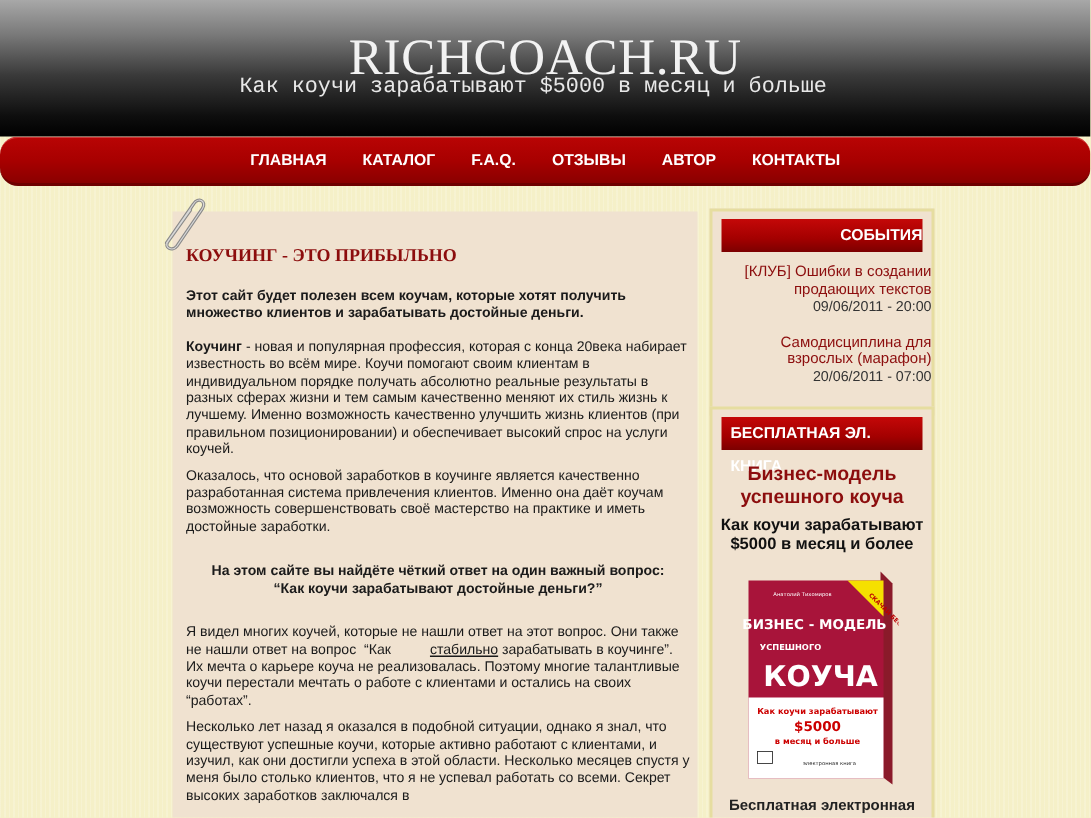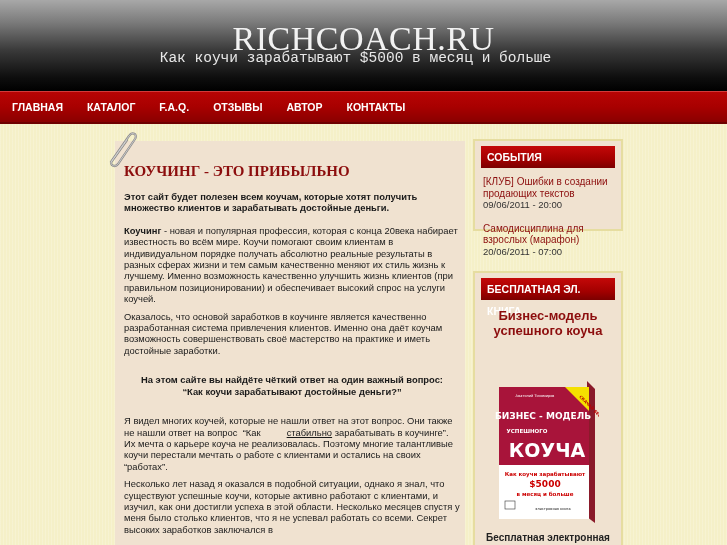--- a/index.html
+++ b/index.html
@@ -21,49 +21,49 @@
     letter-spacing: 0.5px;
   }
   .site-subtitle {
     position: absolute; left: 0; right: 16px; top: 50px;
     font-family: Liberation Mono, monospace; font-size: 14.5px; color: #e8e8e8;
   }
   .nav {
     position: absolute; left: 0; top: 91px; width: 727px; height: 33px;
     background: linear-gradient(180deg, #b80404 0%, #a80000 50%, #8a0000 100%);
     border-top: 1px solid #d23a3a; border-bottom: 2px solid #6e0000;
-    display: flex; justify-content: flex-start; align-items: center;
+    display: flex; justify-content: center; align-items: center; border-radius: 12px;
   }
   .nav a {
     color: #fff; text-decoration: none; font-family: "Liberation Sans", sans-serif;
     font-weight: bold; font-size: 10.5px; margin: 0 12px;
   }
   .main-box {
     position: absolute; left: 115px; top: 141px; width: 350px; height: 410px;
     background: #f0e2d0;
   }
   .paperclip { position: absolute; left: 103px; top: 128px; width: 36px; height: 40px; }
   .main-box .title {
     position: absolute; left: 9px; top: 22px;
-    font-family: "Liberation Serif", serif; font-weight: bold; font-size: 15px; color: #8c0d0d;
+    font-family: "Liberation Serif", serif; font-weight: bold; font-size: 12px; color: #8c0d0d;
   }
   .content {
     position: absolute; left: 9px; top: 50px; width: 336px;
     font-family: "Liberation Sans", sans-serif; font-size: 9.4px; color: #1a1a1a; line-height: 11.4px;
   }
   .content p { margin-bottom: 6px; }
   .content .lead { font-weight: bold; margin-bottom: 11px; }
   .content .ul-block { text-decoration: underline; margin-bottom: 10px; }
   .content .center { text-align: center; font-weight: bold; margin: 18px 0 18px; }
   .content u { text-decoration: underline; }
   .sidebar-box {
     position: absolute; left: 473px; width: 150px;
     background: #f0e2d0; border: 2px solid #e6dda0;
   }
-  .sb1 { top: 139px; height: 92px; }
+  .sb1 { top: 139px; height: 138px; text-align: right; }
   .sb2 { top: 271px; height: 280px; }
   .sb-head {
     margin: 5px 6px 0; height: 22px;
     background: linear-gradient(180deg, #c40808 0%, #a30000 60%, #7c0000 100%);
     color: #fff; font-family: "Liberation Sans", sans-serif; font-weight: bold; font-size: 10.5px;
     padding-left: 6px; line-height: 22px;
   }
   .event { margin: 8px 0 0 8px; font-family: "Liberation Sans", sans-serif; font-size: 10px; line-height: 11.5px; }
   .event .ev-title { color: #8c0d0d; display: block; text-decoration: none; }
   .event .ev-date { color: #333; font-size: 9.5px; }
@@ -128,20 +128,21 @@
   </div>
   <div class="event" style="margin-top:12px">
     <a href="#" class="ev-title">Самодисциплина для взрослых (марафон)</a>
     <span class="ev-date">20/06/2011 - 07:00</span>
   </div>
 </div>
 
 <div class="sidebar-box sb2">
   <div class="sb-head">БЕСПЛАТНАЯ ЭЛ. КНИГА</div>
   <div class="book-title">Бизнес-модель успешного коуча</div>
+  <div class="book-sub">Как коучи зарабатывают $5000 в месяц и более</div>
   <svg class="book" viewBox="0 0 104 148">
     <polygon points="92,4 100,12 100,146 92,140" fill="#8a1a2a"></polygon>
     <rect x="4" y="10" width="90" height="132" fill="#a8143a"></rect>
     <rect x="4" y="88" width="90" height="54" fill="#ffffff"></rect>
     <polygon points="70,10 94,10 94,34" fill="#f5e000"></polygon>
     <text x="84" y="20" font-size="4" font-family="DejaVu Sans, sans-serif" font-weight="bold" fill="#b00" transform="rotate(45 84 20)">СКАЧАЙ БЕСПЛАТНО</text>
     <text x="40" y="20" font-size="3.5" font-family="DejaVu Sans, sans-serif" fill="#fff" text-anchor="middle">Анатолий Тихомиров</text>
     <text x="48" y="42" font-size="9" font-family="DejaVu Sans, sans-serif" font-weight="bold" fill="#fff" text-anchor="middle">БИЗНЕС - МОДЕЛЬ</text>
     <text x="32" y="56" font-size="5.5" font-family="DejaVu Sans, sans-serif" font-weight="bold" fill="#fff" text-anchor="middle">УСПЕШНОГО</text>
     <text x="52" y="80" font-size="19" font-family="DejaVu Sans, sans-serif" font-weight="bold" fill="#fff" text-anchor="middle">КОУЧА</text>

